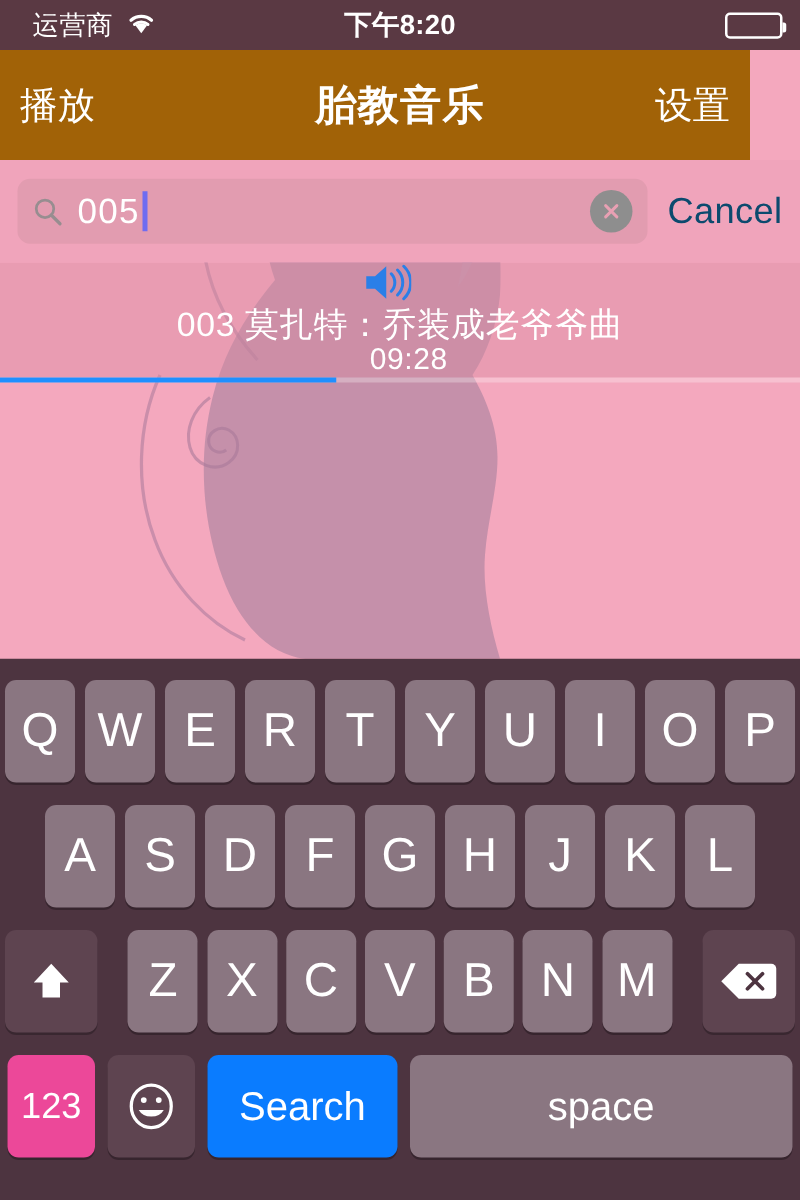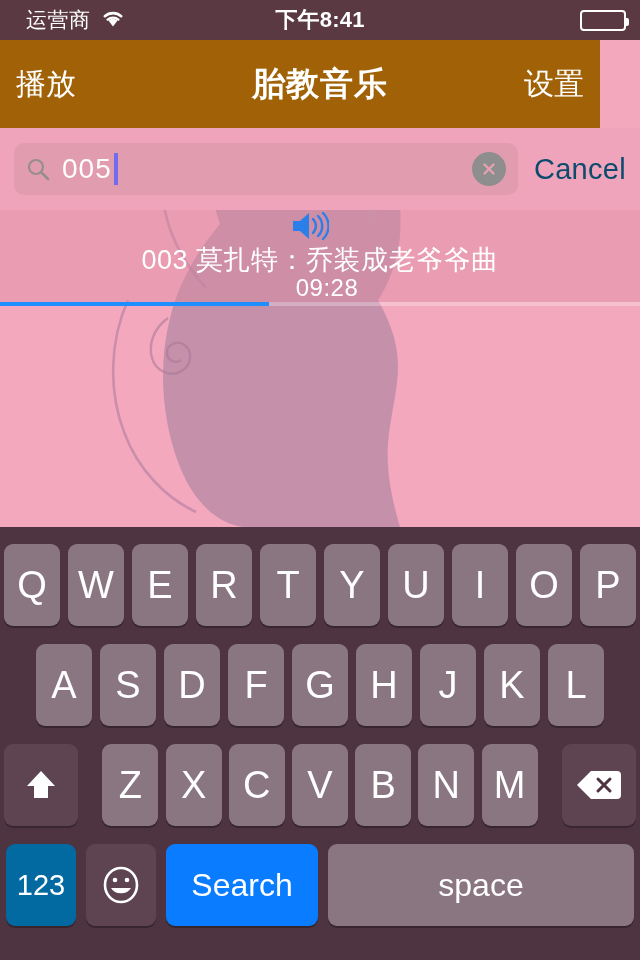--- a/index.html
+++ b/index.html
@@ -123,21 +123,21 @@
     font-size:38px;
     box-shadow:0 2px 0 rgba(0,0,0,0.28);
     font-weight:400;
   }
   .k-letter { width:56px; height:82px; }
   .krow2 .k-letter { width:56px; height:82px; }
   .k-wide {
     width:74px; height:82px; background:#5e4450;
     box-shadow:0 2px 0 rgba(0,0,0,0.25);
   }
-  .k-num { width:70px; height:82px; background:#0369a1; font-size:29px; }
+  .k-num { width:70px; height:82px; background:#ec4899; font-size:29px; }
   .k-emoji { width:70px; height:82px; background:#5e4450; }
   .k-space { flex:1; height:82px; font-size:32px; }
   .k-search {
     width:152px; height:82px; background:#0a7cff; font-size:32px;
   }
   .k-icon svg { display:block; }
   .spacer-z { width:10px; }
 </style>
 </head>
 <body>
@@ -148,21 +148,21 @@
     <div class="sb-left">
       <span class="sb-carrier">运营商</span>
       <span>
         <svg width="26" height="20" viewBox="0 0 26 20">
           <path d="M13 18.5 L8.4 12.4 a7.6 7.6 0 0 1 9.2 0 Z" fill="#fff"></path>
           <path d="M4.8 8.2 a12.6 12.6 0 0 1 16.4 0" stroke="#fff" stroke-width="2.6" fill="none" stroke-linecap="round"></path>
           <path d="M7.6 11.6 a8.6 8.6 0 0 1 10.8 0" stroke="#fff" stroke-width="2.4" fill="none" stroke-linecap="round"></path>
         </svg>
       </span>
     </div>
-    <div class="sb-center">下午8:41</div>
+    <div class="sb-center">下午8:20</div>
     <div class="sb-right">
       <span class="battery">
         <span class="battery-fill"></span>
       </span>
     </div>
   </div>
 
   <div class="navbar">
     <div class="nav-left">播放</div>
     <div class="nav-title">胎教音乐</div>

